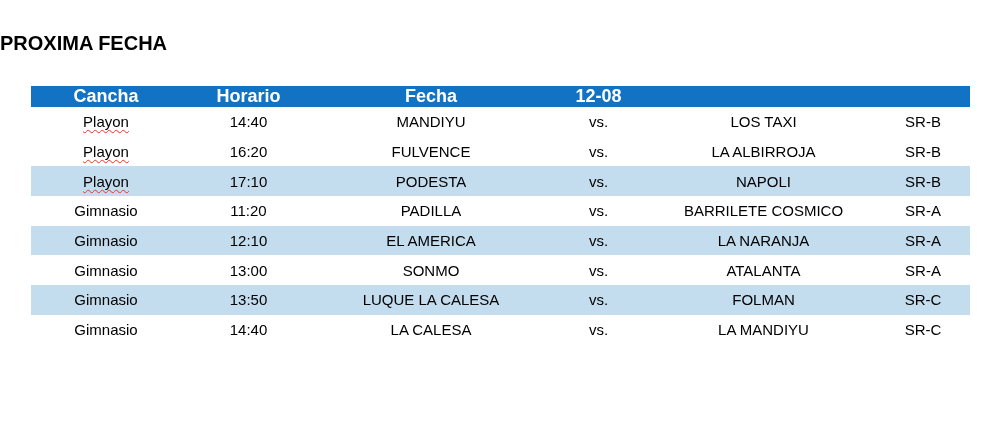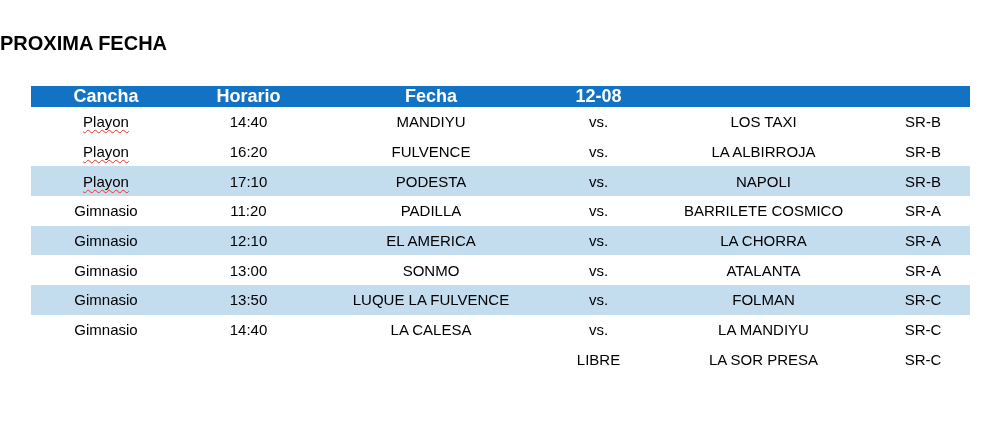--- a/index.html
+++ b/index.html
@@ -129,53 +129,45 @@
     <td><span>vs.</span></td>
     <td><span>BARRILETE COSMICO</span></td>
     <td><span>SR-A</span></td>
   </tr>
 
   <tr class="shaded">
     <td><span>Gimnasio</span></td>
     <td><span>12:10</span></td>
     <td><span>EL AMERICA</span></td>
     <td><span>vs.</span></td>
-    <td><span>LA CHORRA</span></td>
+    <td><span>LA NARANJA</span></td>
     <td><span>SR-A</span></td>
   </tr>
 
   <tr>
     <td><span>Gimnasio</span></td>
     <td><span>13:00</span></td>
     <td><span>SONMO</span></td>
     <td><span>vs.</span></td>
     <td><span>ATALANTA</span></td>
     <td><span>SR-A</span></td>
   </tr>
 
   <tr class="shaded">
     <td><span>Gimnasio</span></td>
     <td><span>13:50</span></td>
-    <td><span>LUQUE LA FULVENCE</span></td>
+    <td><span>LUQUE LA CALESA</span></td>
     <td><span>vs.</span></td>
     <td><span>FOLMAN</span></td>
     <td><span>SR-C</span></td>
   </tr>
 
   <tr>
     <td><span>Gimnasio</span></td>
     <td><span>14:40</span></td>
     <td><span>LA CALESA</span></td>
     <td><span>vs.</span></td>
     <td><span>LA MANDIYU</span></td>
     <td><span>SR-C</span></td>
   </tr>
 
-  <tr>
-    <td><span></span></td>
-    <td><span></span></td>
-    <td><span></span></td>
-    <td><span>LIBRE</span></td>
-    <td><span>LA SOR PRESA</span></td>
-    <td><span>SR-C</span></td>
-  </tr>
 </tbody>
 </table>
 
 </body></html>

